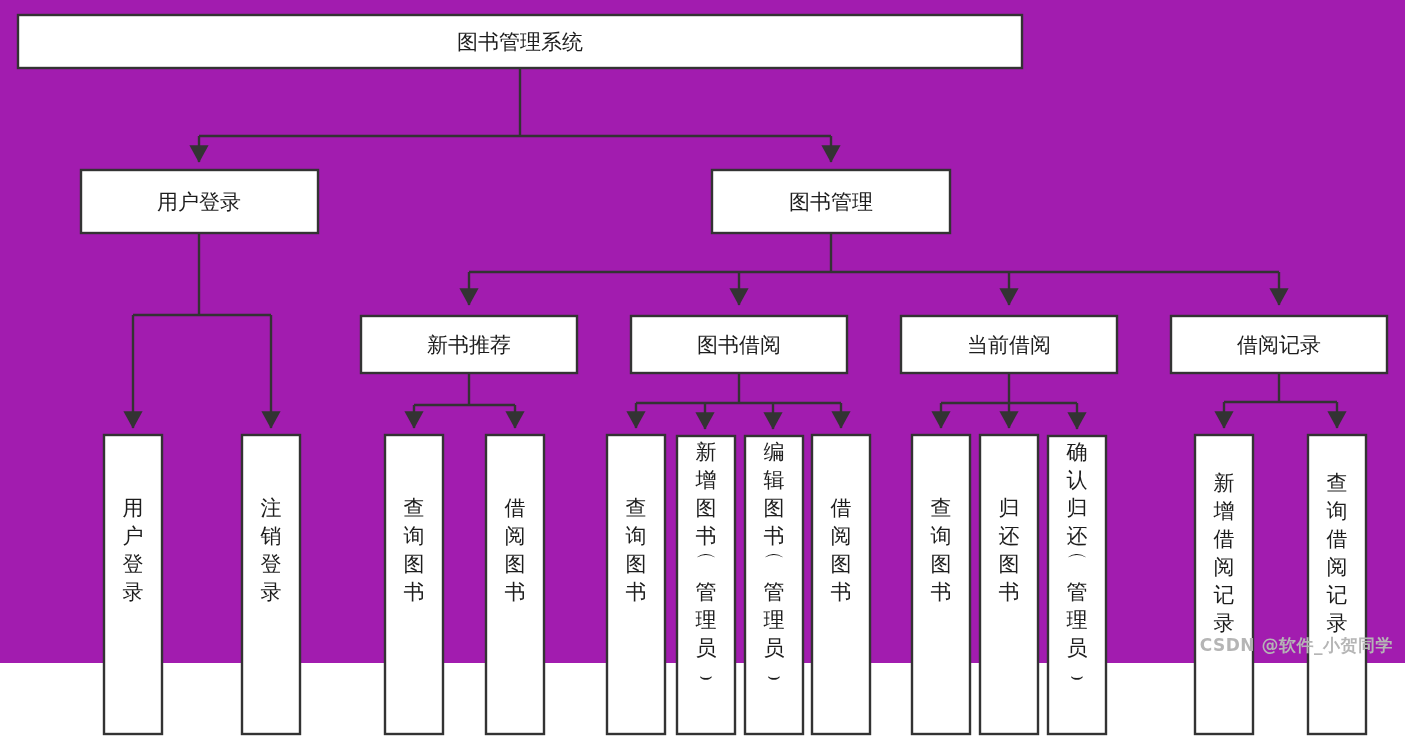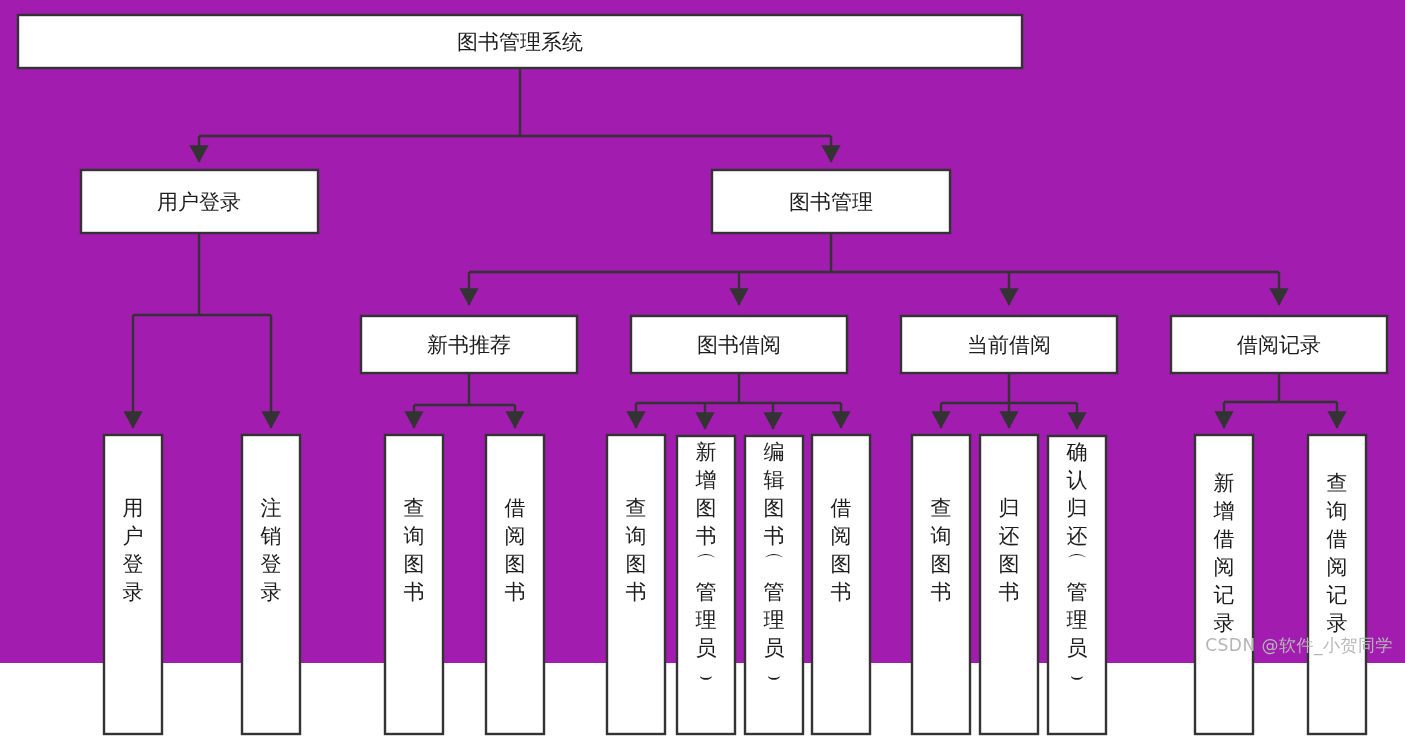--- a/index.html
+++ b/index.html
@@ -56,20 +56,21 @@
   }
   .watermark {
     position: absolute;
     right: 12px;
     bottom: 6px;
     font-family: "DejaVu Sans", "Liberation Sans", sans-serif;
     font-size: 17px;
     color: #b5b5b5;
     white-space: nowrap;
     letter-spacing: 0.5px;
+    font-weight: bold;
   }
 </style>
 </head>
 <body>
 
 <div id="diagram-root">
 
   <svg id="tree-svg" viewBox="0 0 1405 747">
     <defs>
       <marker id="arrow" viewBox="0 0 12 12" refX="10.5" refY="6" markerWidth="8" markerHeight="8" orient="auto-start-reverse">

